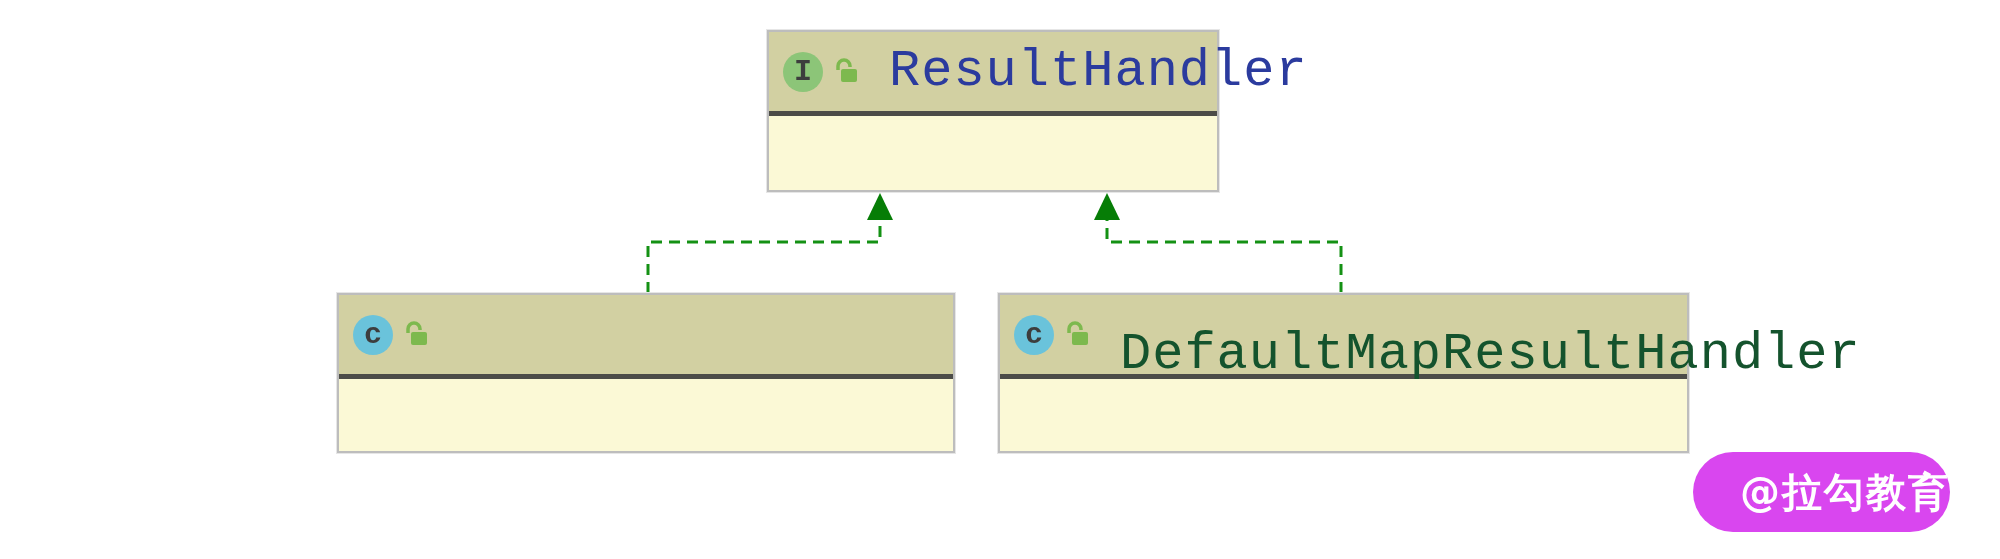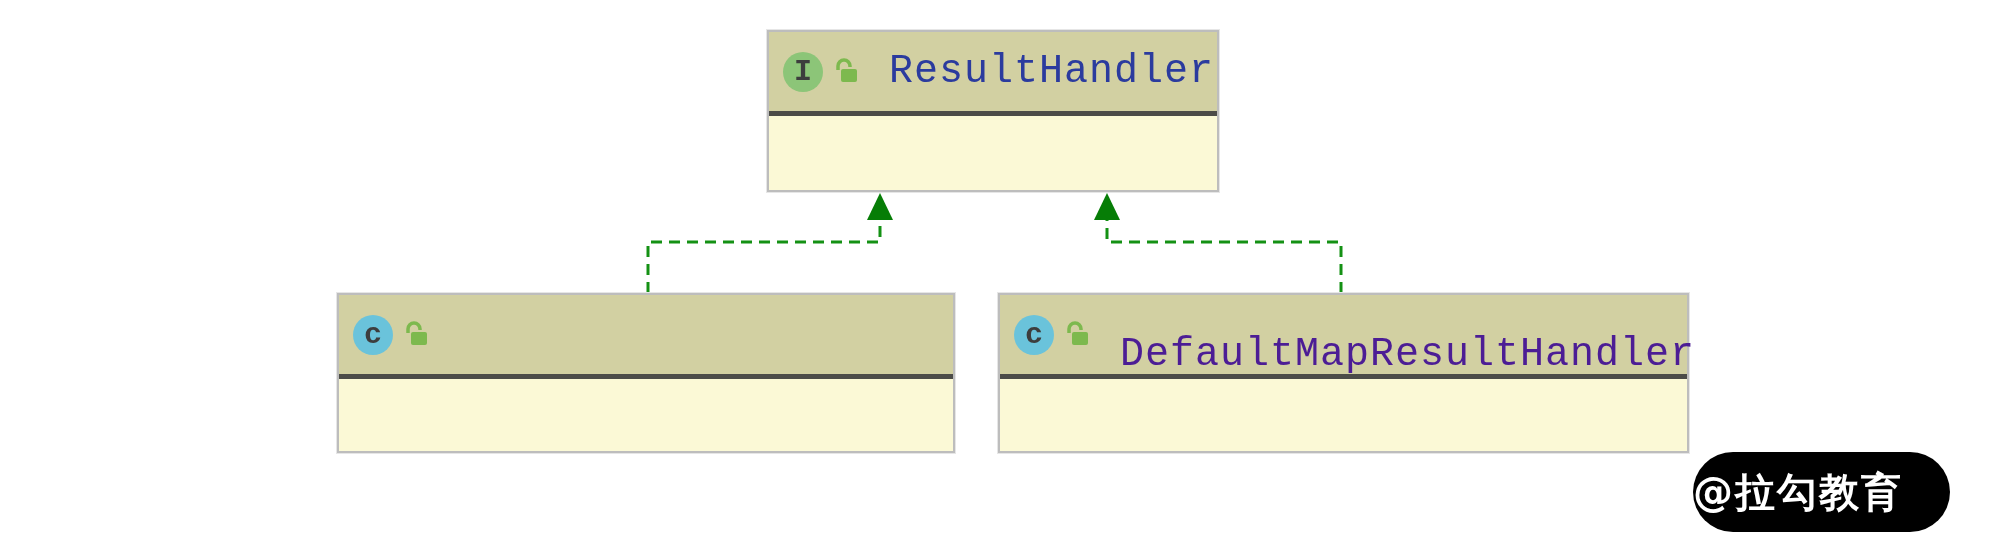--- a/index.html
+++ b/index.html
@@ -39,27 +39,27 @@
     color: #3d3d3d;
     flex: 0 0 auto;
   }
   .badge-interface { background: #8cc578; }
   .badge-class    { background: #6ac3db; }
 
   .lock { margin-left: 10px; flex: 0 0 auto; }
 
   .node-title {
     font-family: "Liberation Mono", monospace;
-    font-size: 40px;
+    font-size: 52px;
     letter-spacing: 1px;
     margin-left: 30px;
     white-space: nowrap;
   }
   .title-blue { color: #2b3b9e; }
-  .title-dark { color: #4c1d95; margin-top: 40px; }
+  .title-dark { color: #14532d; margin-top: 40px; }
 
   #node-result-handler            { left: 767px;  top: 30px;  width: 452px; height: 162px; }
   #node-default-result-handler    { left: 337px;  top: 293px; width: 618px; height: 160px; }
   #node-default-map-result-handler{ left: 998px;  top: 293px; width: 691px; height: 160px; }
 
   
   svg.edges { position: absolute; left: 0; top: 0; pointer-events: none; }
   .edge-line {
     fill: none;
     stroke: #149114;
@@ -67,26 +67,26 @@
     stroke-dasharray: 11 7;
   }
   .edge-arrowhead { fill: #067d06; stroke: none; }
 
   
   .watermark {
     position: absolute;
     left: 1693px; top: 452px;
     width: 257px; height: 80px;
     border-radius: 40px;
-    background: #000000;
+    background: #d946ef;
     color: #ffffff;
     font-family: "DejaVu Sans", sans-serif;
     font-size: 40px;
     font-weight: 600;
-    display: flex; align-items: center; justify-content: flex-start;
+    display: flex; align-items: center; justify-content: flex-end;
     letter-spacing: 2px;
   }
 </style>
 </head>
 <body>
 
 <div class="canvas">
 
   <svg class="edges" width="2000" height="559" viewBox="0 0 2000 559">
     <path class="edge-line" d="M 648 293 L 648 242 L 880 242 L 880 220" stroke="#149114"></path>

